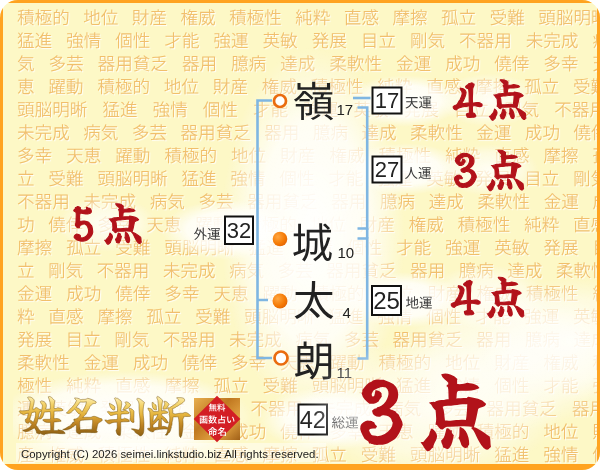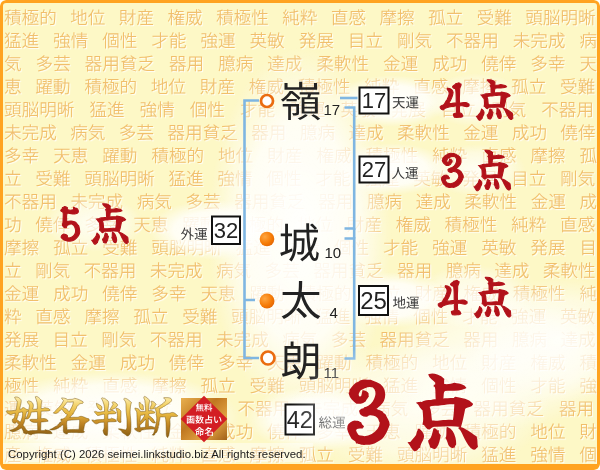--- a/index.html
+++ b/index.html
@@ -1,15 +1,15 @@
 <!DOCTYPE html>
 <html><head><meta charset="utf-8"><style>
 html,body{margin:0;padding:0;background:#fff;}
 #page{position:relative;width:600px;height:470px;overflow:hidden;background:#fdf8c6;
-border-radius:6px;box-sizing:border-box;font-family:"Liberation Sans", sans-serif;}
+border-radius:18px;box-sizing:border-box;font-family:"Liberation Sans", sans-serif;padding-left:13px;}
 </style></head>
 <body>
 
 <div id="page">
 <svg width="600" height="470" viewBox="0 0 600 470">
 <defs>
 <path id="a7a4d" d="M212 -757H273V75H212ZM52 -558H390V-499H52ZM215 -533 256 -517Q241 -464 219 -407Q197 -350 171 -295Q145 -240 117 -192Q88 -145 60 -111Q54 -124 44 -140Q34 -157 26 -168Q53 -198 81 -240Q108 -283 134 -333Q160 -382 181 -434Q202 -486 215 -533ZM357 -822 402 -773Q359 -756 302 -741Q246 -727 185 -716Q125 -706 68 -698Q66 -708 60 -723Q54 -737 48 -747Q103 -756 161 -767Q219 -779 270 -793Q322 -807 357 -822ZM267 -434Q277 -425 296 -406Q316 -386 340 -363Q363 -339 382 -319Q401 -299 409 -290L370 -240Q361 -254 344 -277Q326 -300 306 -326Q285 -351 267 -373Q248 -396 236 -408ZM636 -837H698V-538H636ZM416 -780H932V-734H416ZM440 -679H906V-634H440ZM386 -576H958V-529H386ZM512 -315V-244H839V-315ZM512 -200V-128H839V-200ZM512 -429V-359H839V-429ZM454 -475H899V-82H454ZM729 -38 773 -70Q807 -51 842 -30Q877 -9 909 10Q942 30 965 47L909 79Q888 63 858 43Q829 24 796 2Q763 -19 729 -38ZM567 -72 623 -41Q593 -17 553 7Q513 30 469 49Q426 68 385 81Q377 72 365 60Q352 48 342 39Q384 27 427 8Q470 -10 507 -31Q544 -52 567 -72Z"></path>
         <path id="a6975" d="M329 -13H960V42H329ZM343 -794H943V-739H343ZM718 -581H903V-529H718ZM389 -511H555V-206H389V-254H507V-462H389ZM365 -511H413V-142H365ZM526 -624H655V-572H510ZM633 -624H688Q688 -624 688 -618Q688 -612 688 -605Q688 -598 688 -594Q685 -456 683 -362Q681 -269 678 -211Q674 -153 668 -122Q663 -91 654 -78Q643 -63 630 -57Q617 -51 599 -49Q584 -47 558 -47Q533 -47 506 -49Q505 -61 502 -76Q498 -91 491 -102Q520 -100 543 -99Q566 -98 577 -99Q587 -98 594 -100Q600 -103 605 -111Q612 -121 616 -151Q620 -180 623 -237Q626 -294 628 -386Q631 -478 633 -611ZM758 -504Q774 -422 803 -347Q832 -273 874 -215Q916 -158 971 -125Q962 -118 951 -104Q940 -91 932 -81Q876 -119 833 -181Q790 -243 761 -324Q732 -404 714 -494ZM885 -581H895L905 -583L937 -575Q916 -392 857 -270Q799 -148 714 -86Q708 -95 698 -108Q688 -120 679 -127Q730 -162 772 -226Q814 -289 843 -376Q873 -463 885 -570ZM535 -772H594Q586 -735 574 -694Q563 -653 552 -615Q541 -577 531 -547L473 -556Q484 -585 495 -622Q507 -659 517 -698Q527 -737 535 -772ZM54 -618H356V-559H54ZM185 -838H243V76H185ZM183 -585 223 -573Q212 -514 196 -450Q179 -385 159 -323Q138 -261 115 -208Q92 -155 67 -117Q61 -129 51 -144Q41 -159 34 -169Q57 -203 79 -252Q101 -300 122 -356Q142 -413 158 -472Q174 -530 183 -585ZM239 -483Q247 -473 263 -448Q280 -423 299 -393Q319 -363 335 -337Q351 -312 357 -301L323 -254Q316 -271 301 -300Q286 -329 268 -360Q251 -391 236 -418Q220 -445 211 -458Z"></path>
         <path id="a7684" d="M128 -677H431V-28H128V-86H372V-620H128ZM90 -677H149V53H90ZM123 -396H404V-339H123ZM246 -840 314 -827Q300 -781 282 -734Q265 -686 250 -653L198 -666Q207 -690 216 -721Q225 -751 234 -783Q242 -815 246 -840ZM576 -679H888V-620H576ZM865 -679H925Q925 -679 925 -673Q925 -666 925 -658Q925 -649 924 -645Q918 -472 912 -353Q906 -234 898 -158Q890 -82 879 -41Q869 1 854 19Q838 39 821 46Q804 54 778 56Q753 59 713 57Q673 56 631 54Q630 40 624 22Q619 5 610 -7Q659 -3 700 -2Q741 -1 758 -1Q773 -1 783 -4Q793 -7 800 -17Q813 -31 823 -71Q832 -112 840 -187Q847 -262 853 -380Q859 -498 865 -665ZM601 -843 662 -829Q645 -755 620 -683Q595 -612 565 -549Q534 -487 500 -439Q495 -444 485 -451Q475 -457 465 -464Q455 -471 447 -475Q481 -520 510 -579Q540 -638 563 -705Q585 -773 601 -843ZM556 -427 605 -455Q635 -420 666 -378Q697 -336 724 -297Q750 -258 767 -228L713 -193Q698 -224 672 -265Q646 -305 615 -348Q585 -391 556 -427Z"></path>
         <path id="a5730" d="M640 -838H700V-143H640ZM321 -422 865 -652 889 -597 345 -366ZM431 -745H492V-70Q492 -44 498 -29Q504 -15 522 -9Q539 -4 573 -4Q583 -4 608 -4Q632 -4 664 -4Q696 -4 729 -4Q761 -4 787 -4Q813 -4 826 -4Q857 -4 872 -16Q887 -28 893 -60Q900 -92 903 -150Q915 -142 931 -135Q947 -128 961 -126Q956 -58 944 -18Q932 21 905 37Q878 54 828 54Q819 54 794 54Q768 54 734 54Q699 54 665 54Q631 54 605 54Q580 54 573 54Q518 54 487 44Q456 33 444 6Q431 -22 431 -72ZM854 -642H845L862 -657L873 -667L918 -650L915 -637Q915 -567 915 -504Q914 -441 913 -390Q912 -339 910 -304Q908 -269 905 -254Q900 -225 886 -211Q871 -197 850 -192Q830 -188 804 -187Q778 -187 758 -187Q756 -200 752 -216Q748 -232 742 -243Q762 -242 784 -242Q806 -241 814 -241Q826 -241 834 -247Q843 -252 846 -270Q849 -280 850 -313Q852 -345 853 -394Q853 -443 854 -506Q854 -569 854 -642ZM44 -595H358V-534H44ZM176 -826H236V-181H176ZM36 -149Q76 -164 128 -186Q180 -207 238 -231Q297 -256 355 -281L369 -224Q289 -187 208 -151Q127 -115 61 -87Z"></path>

